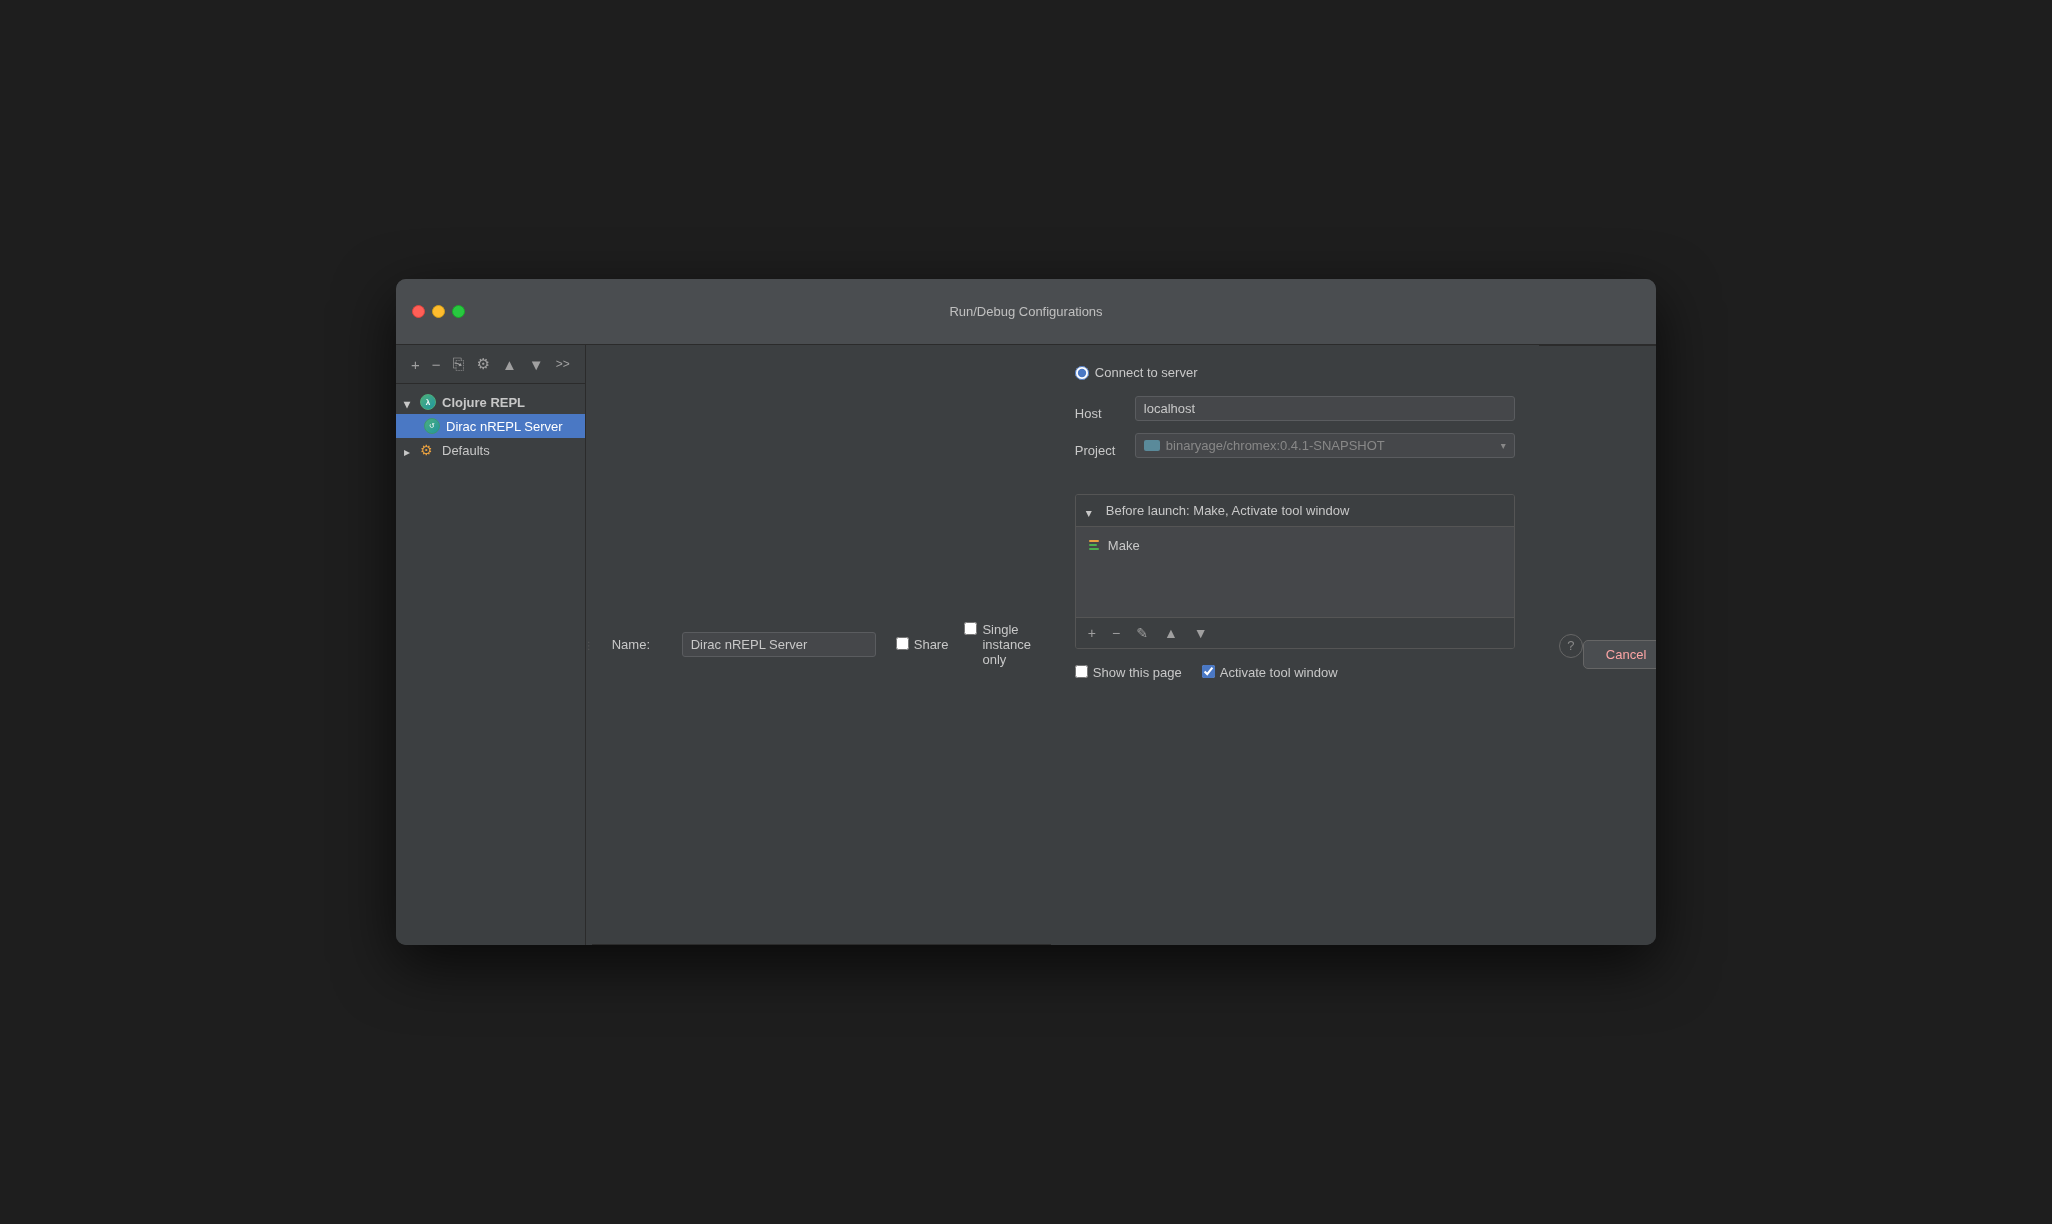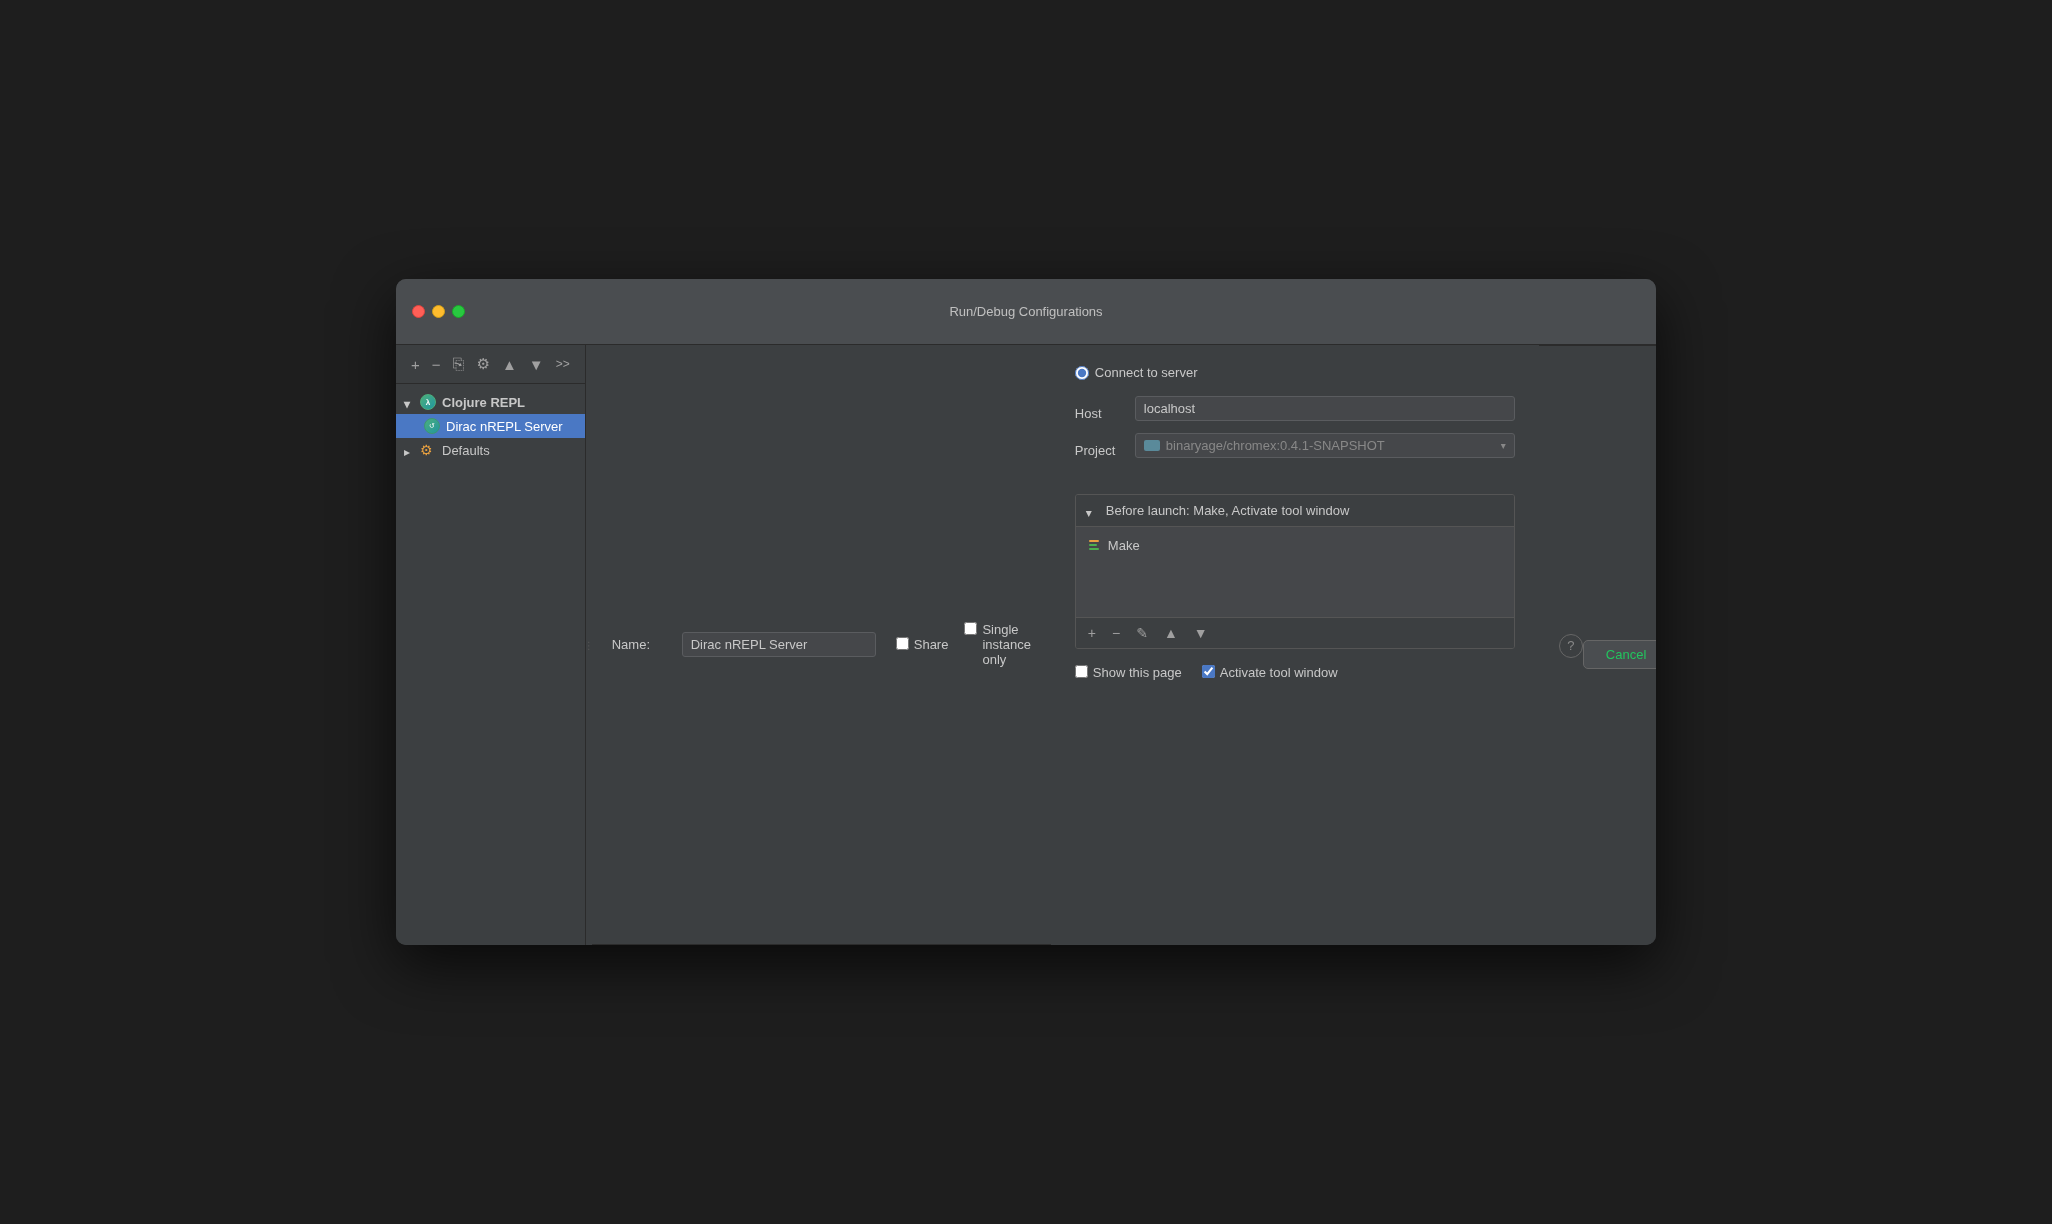--- a/index.html
+++ b/index.html
@@ -478,21 +478,21 @@
       padding: 6px 22px;
       border-radius: 5px;
       font-size: 13px;
       cursor: pointer;
       border: none;
       outline: none;
     }
 
     .btn-cancel {
       background: #4a4d50;
-      color: #22c55e;
+      color: #fca5a5;
       border: 1px solid #666;
       margin-top: 18px;
     }
 
     .btn-apply {
       background: #c2410c;
       color: #c8c8c8;
       border: 1px solid #666;
     }
 

